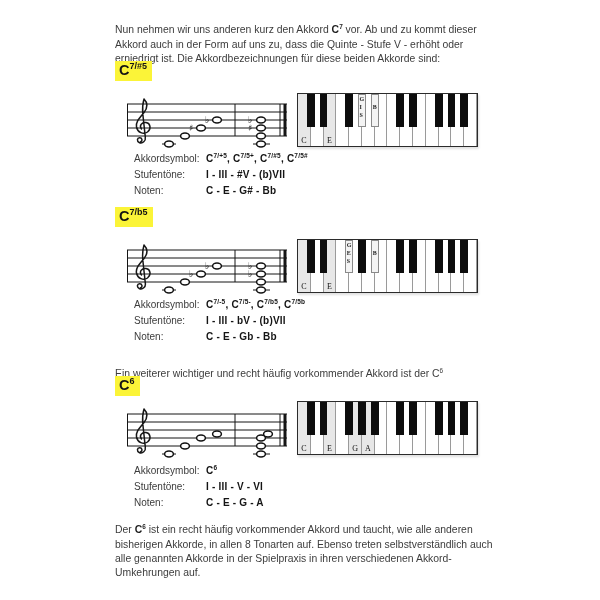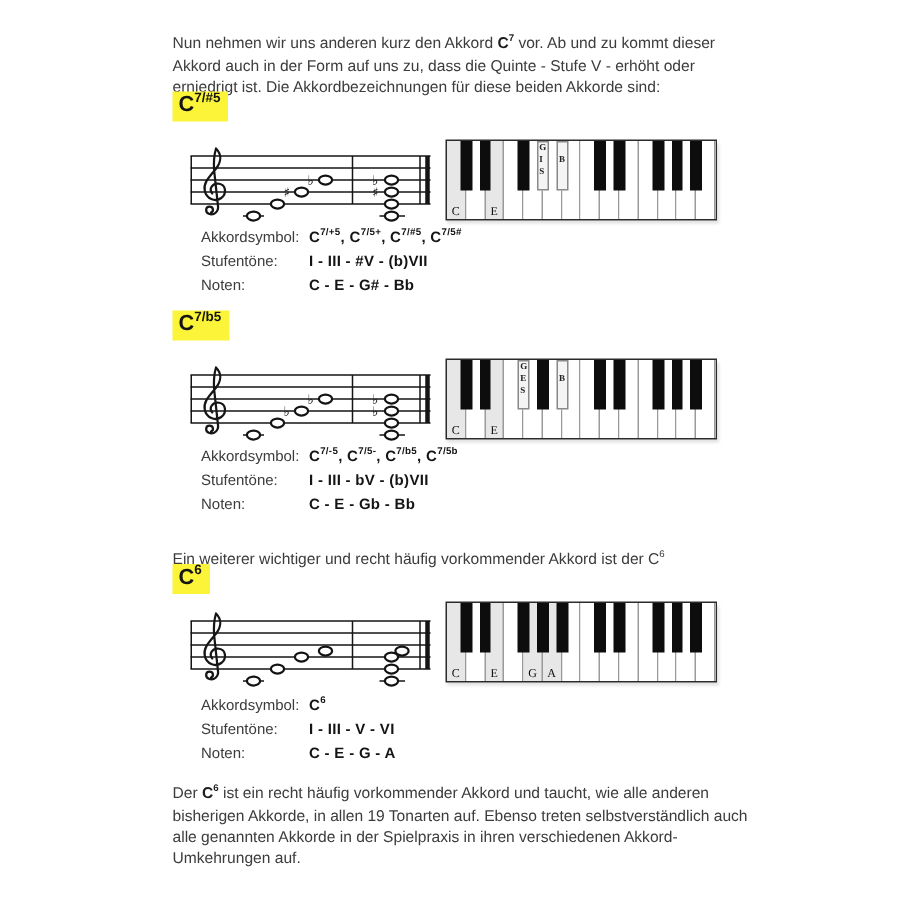--- a/index.html
+++ b/index.html
@@ -272,16 +272,16 @@
         <div class="dlabel">Stufentöne:</div>
         <div class="dval">I - III - V - VI</div>
       </div>
       <div class="drow">
         <div class="dlabel">Noten:</div>
         <div class="dval">C - E - G - A</div>
       </div>
     </div>
   </div>
 
-  <p class="para" style="left:115px;top:513px;width:392px;"><span>Der </span><b><span>C</span><sup>6</sup></b><span> ist ein recht häufig vorkommender Akkord und taucht, wie alle anderen bisherigen Akkorde, in allen 19 Tonarten auf. Ebenso treten selbstverständlich auch alle genannten Akkorde in der Spielpraxis in ihren verschiedenen Akkord-Umkehrungen auf.</span></p>
+  <p class="para" style="left:115px;top:513px;width:392px;"><span>Der </span><b><span>C</span><sup>6</sup></b><span> ist ein recht häufig vorkommender Akkord und taucht, wie alle anderen bisherigen Akkorde, in allen 8 Tonarten auf. Ebenso treten selbstverständlich auch alle genannten Akkorde in der Spielpraxis in ihren verschiedenen Akkord-Umkehrungen auf.</span></p>
 
 
 </div>
 
 </body></html>

